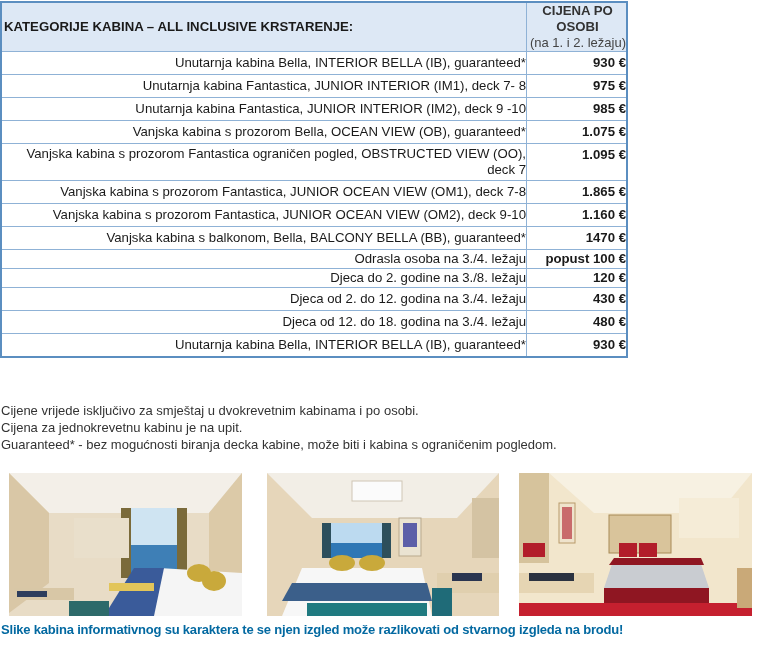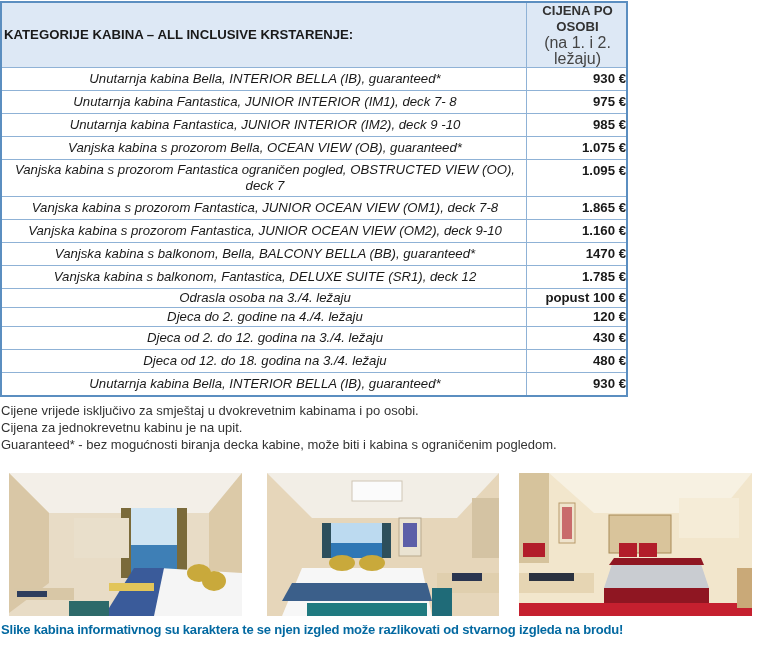--- a/index.html
+++ b/index.html
@@ -2,22 +2,22 @@
 <html><head>
 <meta charset="utf-8">
 <style>
   html, body { margin: 0; padding: 0; background: #ffffff; }
   body { width: 759px; height: 647px; position: relative; overflow: hidden; font-family: "Liberation Sans", "DejaVu Sans", sans-serif; color: #1a1a1a; }
   table.prices { position: absolute; left: 0; top: 1px; width: 628px; border-collapse: collapse; border: 2px solid #5b8ec0; }
   table.prices td, table.prices th { border: 1px solid #8fb2d6; padding: 0 0 0 2px; font-size: 13.2px; line-height: 16px; vertical-align: middle; }
   table.prices thead th { background: #dde8f5; height: 36px; }
   th.h-cat { text-align: left; font-weight: bold; font-size: 14.5px; padding-left: 12px; width: 522px; }
   th.h-price { text-align: center; font-weight: bold; font-size: 13.5px; line-height: 15px; color: #333; padding: 0; }
-  th.h-price .sub { display: block; font-weight: normal; color: #444; font-size: 16px; }
-  td.desc { text-align: center; height: 22px; font-style: italic; }
+  th.h-price .sub { display: block; font-weight: normal; color: #444; font-size: 13px; text-align: right; }
+  td.desc { text-align: right; height: 22px; }
   td.price { text-align: right; font-weight: bold; font-size: 12.5px; padding: 0; }
   tr.tall td.desc { height: 36px; margin-top: 21px; }
   tr.tall td.price { vertical-align: top; padding-top: 3px; }
   tr.short td { height: 18px; }
   .notes { position: absolute; left: 1px; top: 402px; font-weight: normal; font-size: 13px; line-height: 17px; color: #333; }
   .notes div { white-space: nowrap; }
   .photo { position: absolute; top: 473px; height: 143px; overflow: hidden; }
   .photo svg { display: block; width: 100%; height: 100%; }
   .disclaimer { position: absolute; left: 1px; top: 622px; font-weight: bold; font-size: 13px; color: #0369a1; white-space: nowrap; letter-spacing: -0.2px; }
 </style>
@@ -60,30 +60,26 @@
       <td class="price">1.865 €</td>
     </tr>
     <tr>
       <td class="desc">Vanjska kabina s prozorom Fantastica, JUNIOR OCEAN VIEW (OM2), deck 9-10</td>
       <td class="price">1.160 €</td>
     </tr>
     <tr>
       <td class="desc">Vanjska kabina s balkonom, Bella, BALCONY BELLA (BB), guaranteed*</td>
       <td class="price">1470 €</td>
     </tr>
-    <tr>
-      <td class="desc">Vanjska kabina s balkonom, Fantastica, DELUXE SUITE (SR1), deck 12</td>
-      <td class="price">1.785 €</td>
-    </tr>
     <tr class="short">
       <td class="desc">Odrasla osoba na 3./4. ležaju</td>
       <td class="price">popust 100 €</td>
     </tr>
     <tr class="short">
-      <td class="desc">Djeca do 2. godine na 4./4. ležaju</td>
+      <td class="desc">Djeca do 2. godine na 3./8. ležaju</td>
       <td class="price">120 €</td>
     </tr>
     <tr>
       <td class="desc">Djeca od 2. do 12. godina na 3./4. ležaju</td>
       <td class="price">430 €</td>
     </tr>
     <tr>
       <td class="desc">Djeca od 12. do 18. godina na 3./4. ležaju</td>
       <td class="price">480 €</td>
     </tr>

